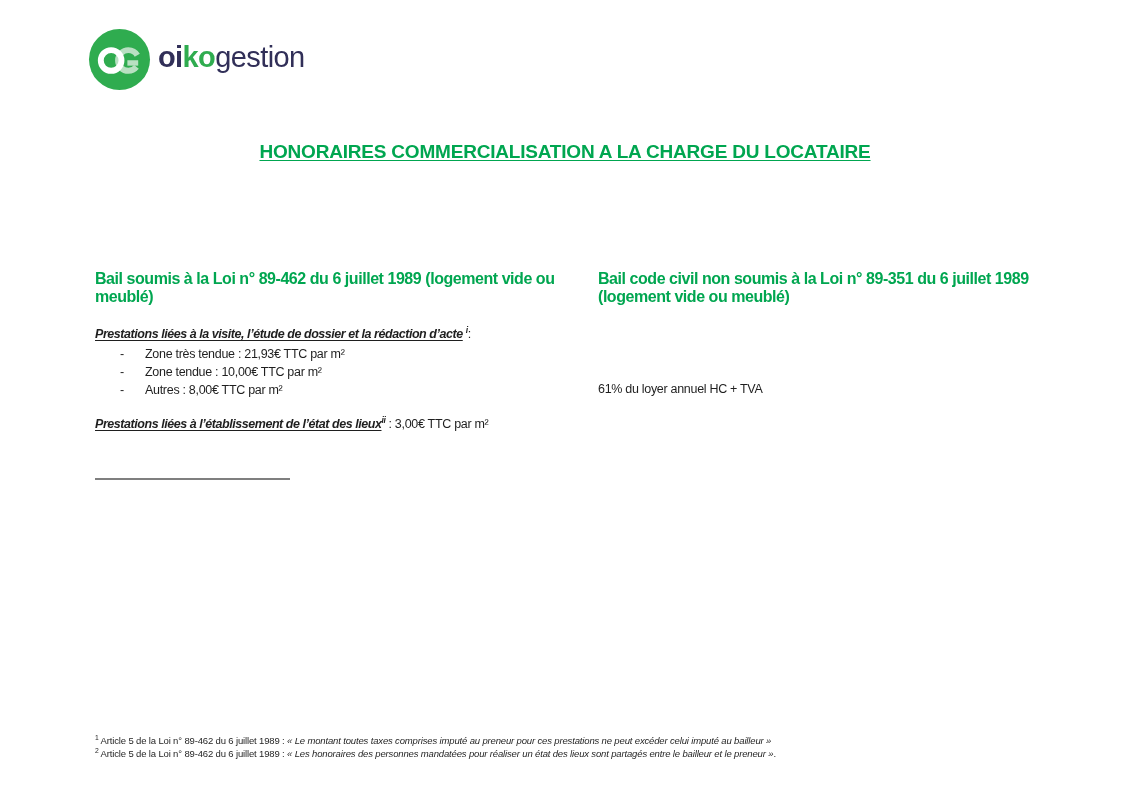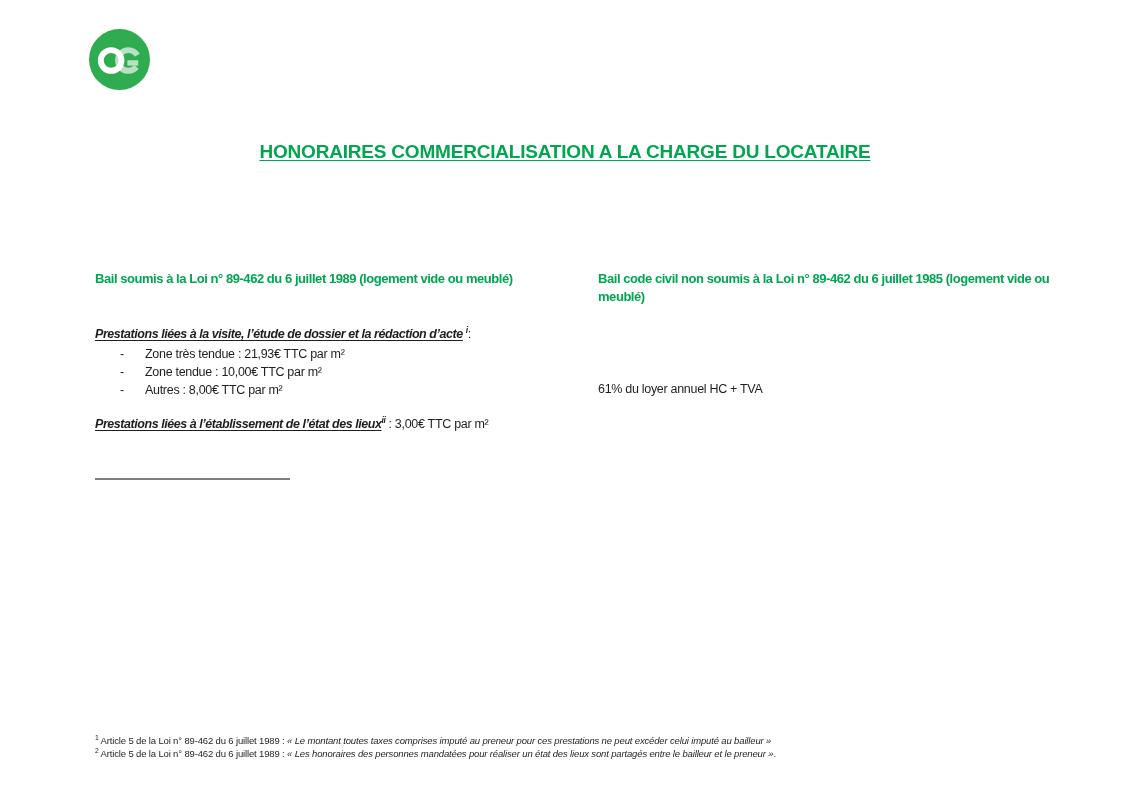--- a/index.html
+++ b/index.html
@@ -39,21 +39,21 @@
     font-weight: 700;
     letter-spacing: -0.2px;
     color: #00a650;
     text-decoration: underline;
     text-underline-offset: 2px;
   }
 
   
   .col-heading {
     position: absolute;
-    font-size: 13px;
+    font-size: 16px;
     font-weight: 700;
     letter-spacing: -0.45px;
     line-height: 18px;
     color: #00a650;
   }
   .lh { left: 95px; top: 270px; width: 492px; }
   .rh { left: 598px; top: 270px; width: 480px; }
 
   
   .sub {
@@ -125,26 +125,27 @@
 
   <div class="logo">
     <svg class="logo-mark" viewBox="0 0 64 64" width="63" height="63" aria-hidden="true">
       <circle cx="32" cy="32" r="31" fill="#2fac4f"></circle>
 
       <circle cx="41" cy="33" r="10.5" fill="none" stroke="#b9e0c2" stroke-width="6" stroke-dasharray="53 13" stroke-dashoffset="59"></circle>
       <line x1="40" y1="35.5" x2="51" y2="35.5" stroke="#b9e0c2" stroke-width="5.5"></line>
 
       <circle cx="23.5" cy="33" r="10.5" fill="none" stroke="#ffffff" stroke-width="6"></circle>
     </svg>
+    <div class="brand"><span class="p1">oi</span><span class="p2">ko</span><span class="p3">gestion</span></div>
   </div>
 
   <h1 class="title">HONORAIRES COMMERCIALISATION A LA CHARGE DU LOCATAIRE</h1>
 
   <div class="col-heading lh">Bail soumis à la Loi n° 89-462 du 6 juillet 1989 (logement vide ou meublé)</div>
-  <div class="col-heading rh">Bail code civil non soumis à la Loi n° 89-462 du 6 juillet 1985 (logement vide ou meublé)</div>
+  <div class="col-heading rh">Bail code civil non soumis à la Loi n° 89-351 du 6 juillet 1989 (logement vide ou meublé)</div>
 
   <div class="sub left-sub1"><span class="lbl">Prestations liées à la visite, l’étude de dossier et la rédaction d’acte</span> <sup>i</sup><span class="plain">:</span></div>
 
   <div class="list">
     <div class="li">
         <span class="dash">-</span>
         <span>Zone très tendue : 21,93€ TTC par m²</span>
       </div>
     <div class="li">
         <span class="dash">-</span>

